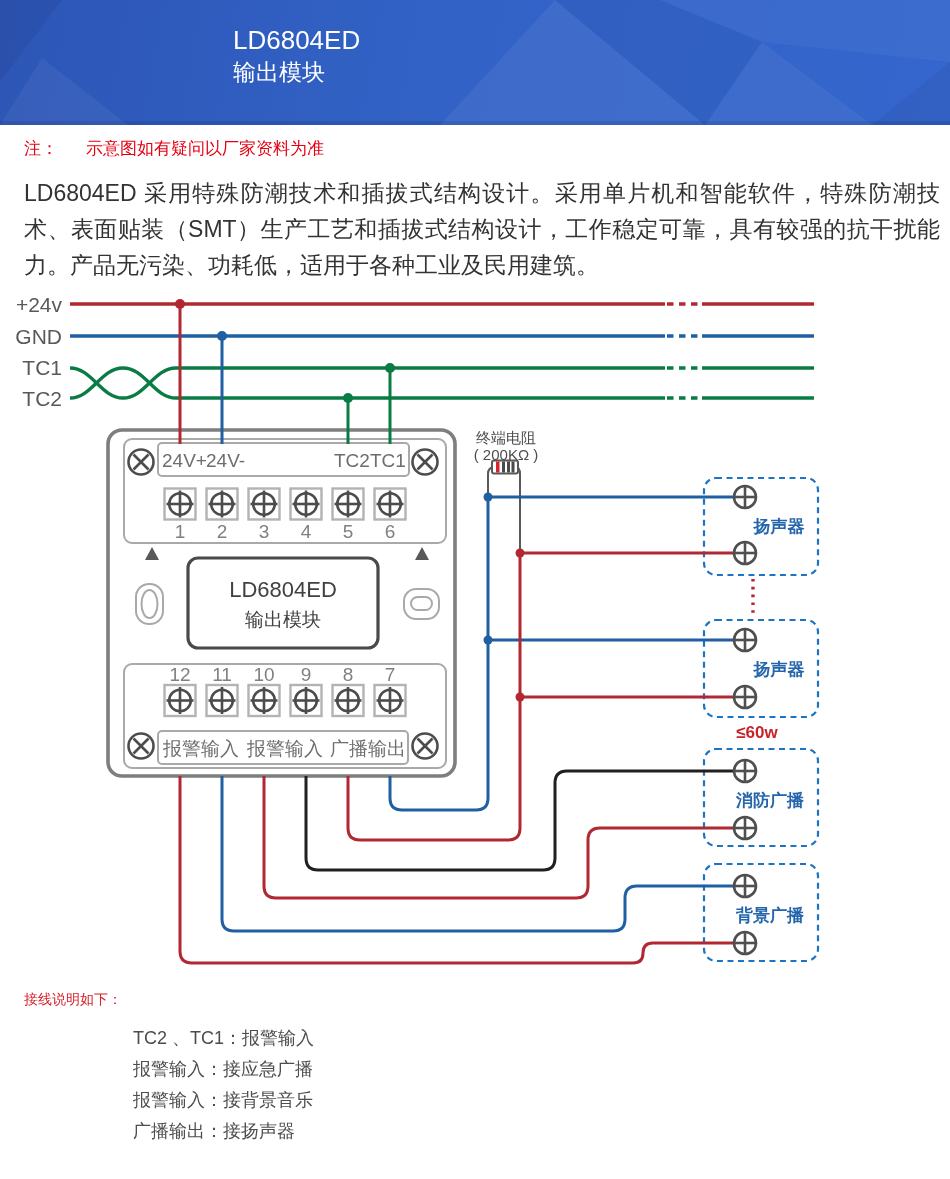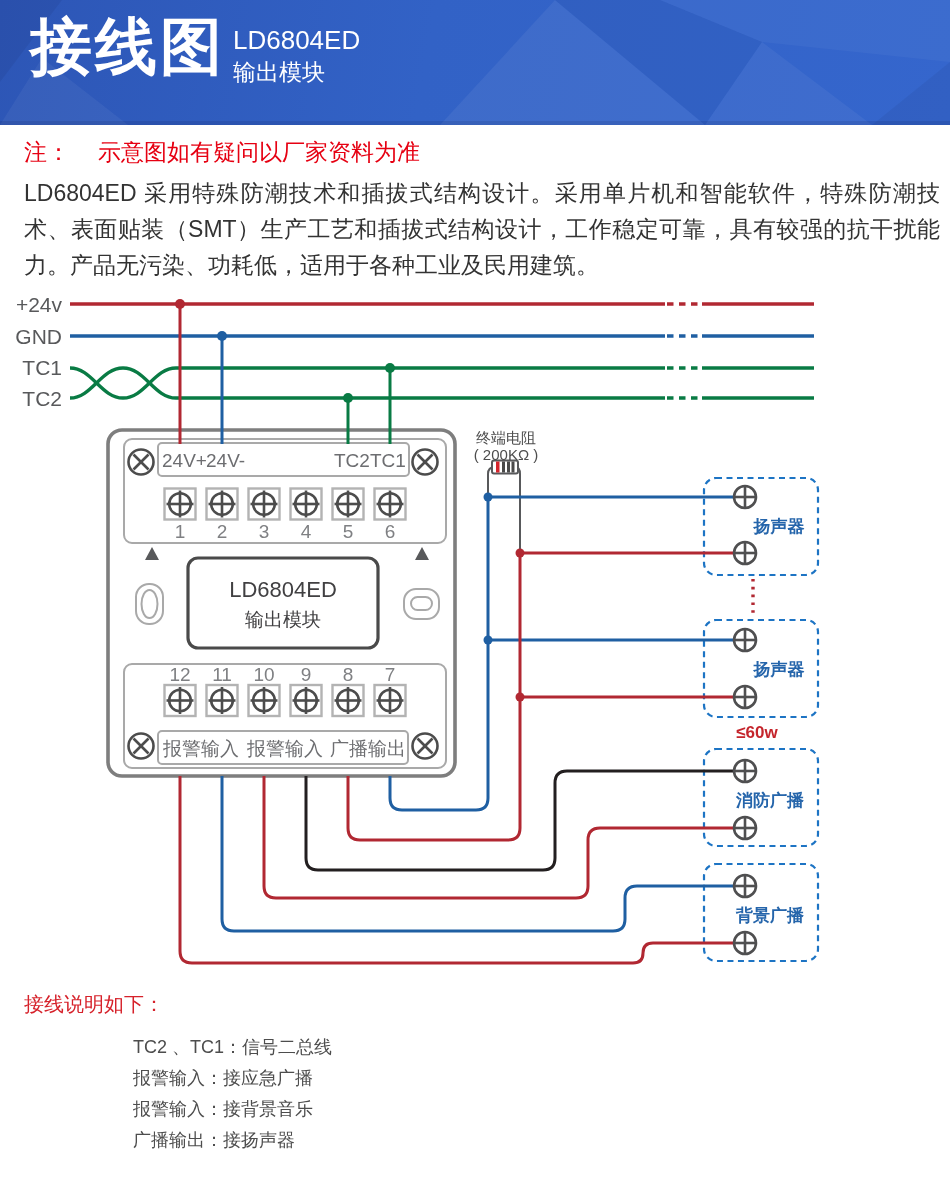--- a/index.html
+++ b/index.html
@@ -8,21 +8,21 @@
 
   
   .hdr{position:absolute;left:0;top:0;width:950px;height:125px;background:linear-gradient(100deg,#2d56b6 0%,#3262c6 45%,#3566cd 100%);}
   .hdr svg{position:absolute;left:0;top:0;}
   .hdr-title{position:absolute;left:30px;top:16px;font-size:62px;font-weight:bold;color:#fff;letter-spacing:3px;line-height:1;}
   .hdr-model{position:absolute;left:233px;top:27px;color:#fff;line-height:1;}
   .hdr-model .m1{font-size:26px;}
   .hdr-model .m2{font-size:23px;margin-top:8px;}
 
   
-  .note{position:absolute;left:24px;top:137px;font-size:23px;color:#e60012;white-space:nowrap;}
+  .note{position:absolute;left:24px;top:137px;font-size:17px;color:#e60012;white-space:nowrap;}
   .note .pfx{margin-right:28px;}
   .desc{position:absolute;left:24px;top:175px;width:916px;margin:0;font-size:23px;line-height:36px;color:#333333;text-align:justify;}
 
   
   .diagram{position:absolute;left:0;top:285px;}
   .w{fill:none;stroke-width:3;stroke-linecap:butt;}
   .wb{fill:none;stroke-width:3.4;}
   .mod-outer{fill:#fff;stroke:#7e7e7e;stroke-width:3.6;}
   .mod-inner{fill:#fff;stroke:#a9a9a9;stroke-width:2;}
   .term-sq{fill:#fff;stroke:#b3b3b3;stroke-width:2.4;}
@@ -38,40 +38,39 @@
   .t-strip{font-size:19px;fill:#6d6e71;}
   .t-num{font-size:19px;fill:#7f8083;}
   .t-disp1{font-size:22px;fill:#414042;}
   .t-disp2{font-size:19px;fill:#414042;}
   .t-res{font-size:15px;fill:#4d4d4d;}
   .t-dev{font-size:17px;font-weight:bold;}
   .t-pow{font-size:17px;font-weight:bold;}
 
   
   .legend{position:absolute;left:24px;top:991px;}
-  .legend-title{font-size:20px;color:#d6212a;}
+  .legend-title{font-size:14px;color:#d6212a;}
   .legend-items{margin:14px 0 0 109px;font-size:18px;line-height:31px;color:#4d4d4d;}
 </style>
 </head>
 <body>
 
 <div class="page">
 
   <div class="hdr">
     <svg width="950" height="125">
       <polygon points="0,0 62,0 0,82" fill="rgba(0,0,20,0.06)"></polygon>
       <polygon points="0,125 128,125 42,58" fill="rgba(255,255,255,0.05)"></polygon>
       <polygon points="555,0 440,125 705,125" fill="rgba(255,255,255,0.06)"></polygon>
       <polygon points="555,0 660,0 762,42 705,125" fill="rgba(0,0,20,0.04)"></polygon>
       <polygon points="762,42 705,125 872,125" fill="rgba(255,255,255,0.05)"></polygon>
       <polygon points="660,0 950,0 950,62 762,42" fill="rgba(255,255,255,0.04)"></polygon>
       <polygon points="872,125 950,62 950,125" fill="rgba(0,0,20,0.05)"></polygon>
       <rect x="0" y="121" width="950" height="4" fill="rgba(0,0,40,0.10)"></rect>
     </svg>
-    <div class="hdr-title">接线图</div>
     <div class="hdr-model">
       <div class="m1">LD6804ED</div>
       <div class="m2">输出模块</div>
     </div>
   </div>
 
   <div class="note">
     <span class="pfx">注：</span><span>示意图如有疑问以厂家资料为准</span>
   </div>
   <p class="desc">LD6804ED 采用特殊防潮技术和插拔式结构设计。采用单片机和智能软件，特殊防潮技术、表面贴装（SMT）生产工艺和插拔式结构设计，工作稳定可靠，具有较强的抗干扰能力。产品无污染、功耗低，适用于各种工业及民用建筑。</p>
@@ -268,20 +267,20 @@
     </g>
 
     <g class="t-pow" fill="#c5252c">
       <text x="757" y="738" text-anchor="middle">≤60w</text>
     </g>
   </svg>
 
   <div class="legend">
     <div class="legend-title">接线说明如下：</div>
     <div class="legend-items">
-      <div>TC2 、TC1：信号二总线</div>
+      <div>TC2 、TC1：报警输入</div>
       <div>报警输入：接应急广播</div>
       <div>报警输入：接背景音乐</div>
       <div>广播输出：接扬声器</div>
     </div>
   </div>
 
 </div>
 
 </body></html>

